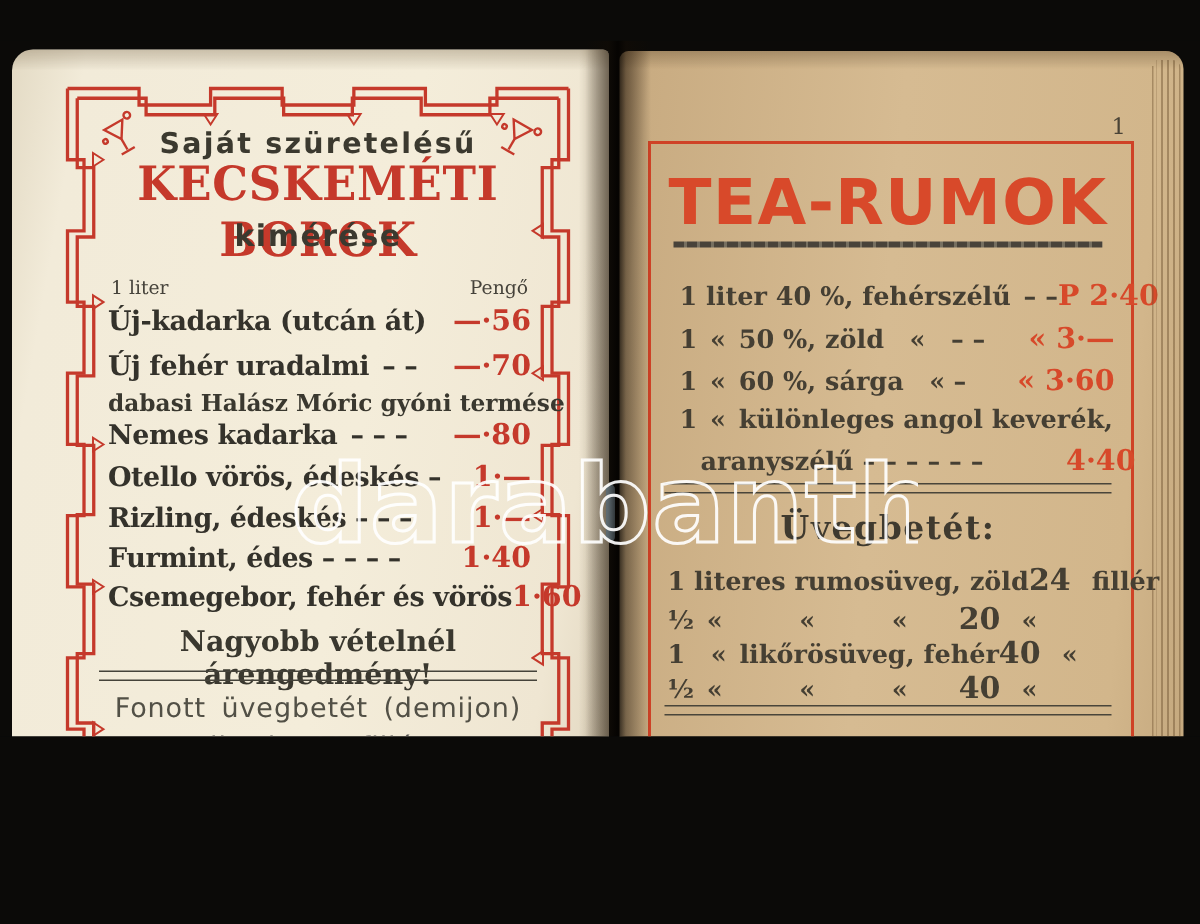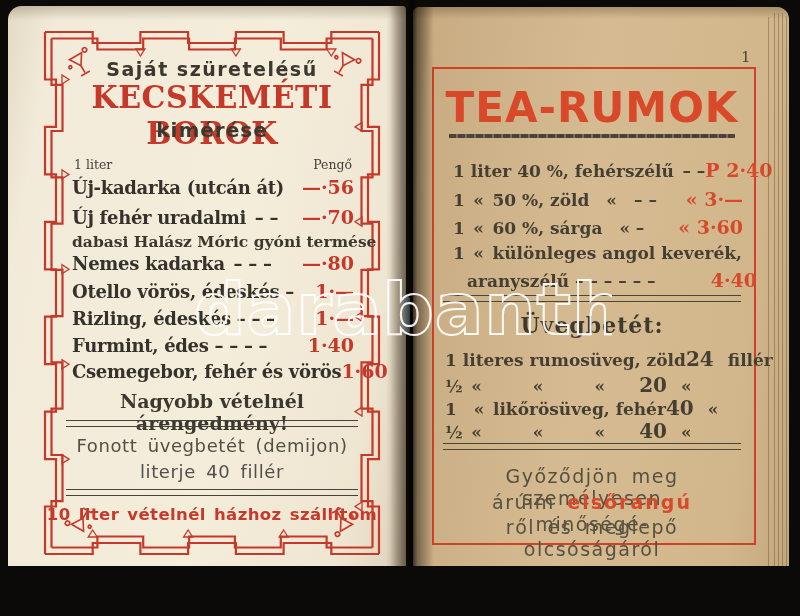--- a/index.html
+++ b/index.html
@@ -1,17 +1,17 @@
 <!DOCTYPE html>
 <html><head>
 <meta charset="utf-8">
 <style>
   html,body{margin:0;padding:0;background:#0b0a08;}
-  #stage{position:relative;width:800px;height:566px;background:#0b0a08;overflow:hidden;
-         font-family:"DejaVu Serif",serif;}
+  #stage{position:relative;width:800px;height:464px;background:#0b0a08;overflow:hidden;
+         font-family:"DejaVu Serif",serif;margin-top:27px;}
   .page{position:absolute;}
   
   .page-left{left:8px;top:6px;width:398px;height:596px;
     background:linear-gradient(100deg,#e3dac4 0%,#f2ebd9 10%,#f4edda 55%,#efe6d2 85%,#ddd2ba 98%);
     border-radius:14px 4px 8px 8px;}
   .page-left .shade{position:absolute;inset:0;border-radius:inherit;pointer-events:none;
     background:linear-gradient(180deg,rgba(95,75,45,.28),rgba(0,0,0,0) 14px),
                linear-gradient(0deg,rgba(95,75,45,.30),rgba(0,0,0,0) 14px),
                linear-gradient(270deg,rgba(70,50,25,.38),rgba(0,0,0,0) 20px);}
   #frame{position:absolute;left:34px;top:22px;width:340px;height:532px;}

